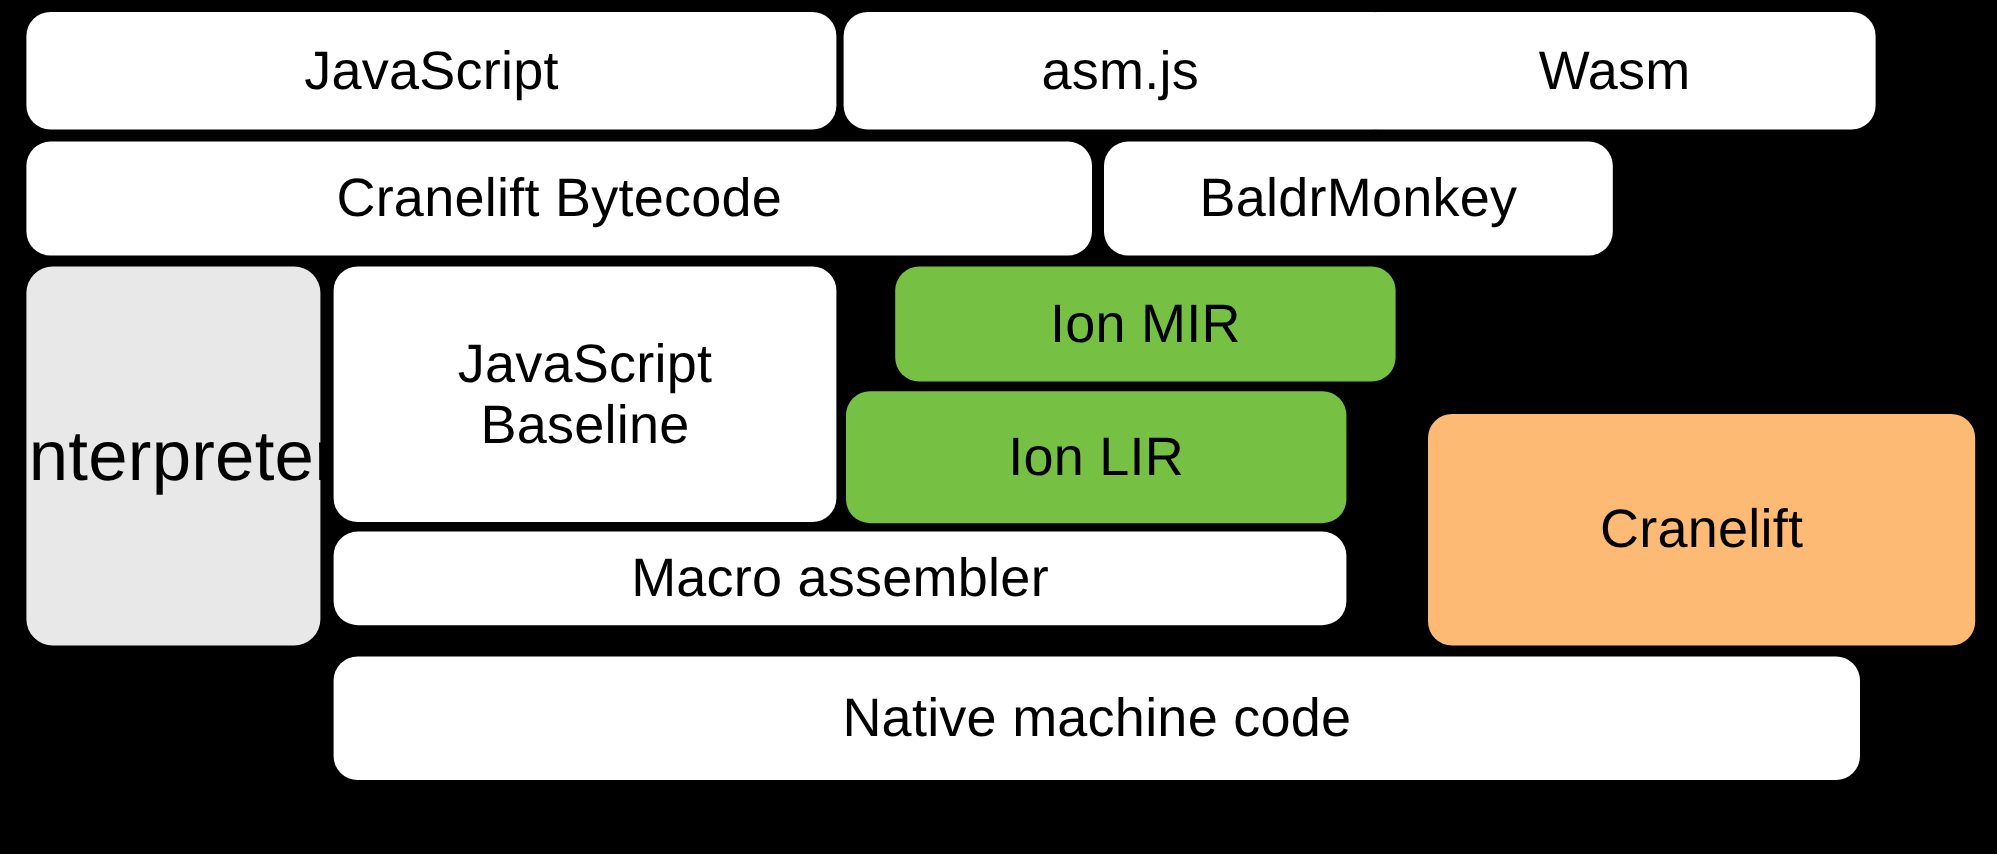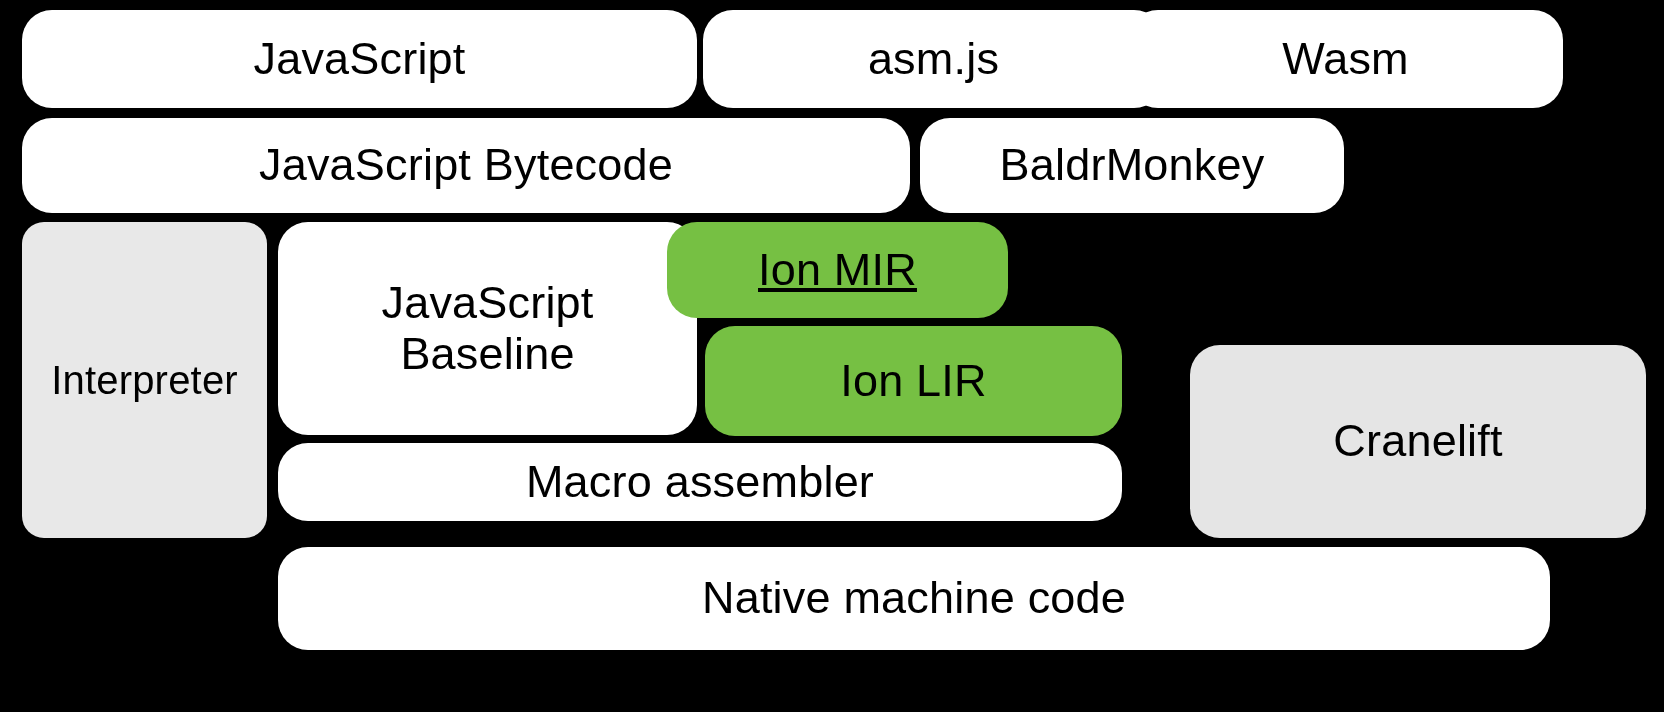--- a/index.html
+++ b/index.html
@@ -19,67 +19,67 @@
     height: 712px;
     background: #000000;
   }
   .node {
     position: absolute;
     box-sizing: border-box;
     display: flex;
     align-items: center;
     justify-content: center;
     text-align: center;
-    border-radius: 30px;
+    border-radius: 20px;
     color: #000000;
     font-family: "Liberation Sans", sans-serif;
     font-size: 45px;
     font-weight: 400;
     line-height: 1.12;
     letter-spacing: 0.2px;
     white-space: pre-line;
     -webkit-font-smoothing: antialiased;
   }
   .node.fill-white  { background: #FFFFFF; }
   .node.fill-gray   { background: #E8E8E8; }
   .node.fill-green  { background: #76C043; }
-  .node.fill-pink   { background: #e5e5e5; }
+  .node.fill-pink   { background: #fdba74; }
 
   
   #n-javascript      { left: 22px;   top: 10px;  width: 675px; height: 98px; }
   #n-asmjs           { left: 703px;  top: 10px;  width: 461px; height: 98px; }
   #n-wasm            { left: 1128px; top: 10px;  width: 435px; height: 98px; }
 
   
   #n-js-bytecode     { left: 22px;   top: 118px; width: 888px; height: 95px; }
   #n-baldrmonkey     { left: 920px;  top: 118px; width: 424px; height: 95px; }
 
   
-  #n-interpreter     { left: 22px;   top: 222px; width: 245px; height: 316px; border-radius: 22px; font-size: 40px; }
+  #n-interpreter     { left: 22px;   top: 222px; width: 245px; height: 316px; border-radius: 22px; font-size: 59px; }
   #n-js-baseline     { left: 278px;  top: 222px; width: 419px; height: 213px; }
-  #n-ion-mir         { left: 667px;  top: 222px; width: 341px; height: 96px; text-decoration: underline;  }
+  #n-ion-mir         { left: 746px;  top: 222px; width: 417px; height: 96px;  }
   #n-ion-lir         { left: 705px;  top: 326px; width: 417px; height: 110px;  }
   #n-cranelift       { left: 1190px; top: 345px; width: 456px; height: 193px; }
 
   
   #n-macro-assembler { left: 278px;  top: 443px; width: 844px; height: 78px; }
 
   
   #n-native-code     { left: 278px;  top: 547px; width: 1272px; height: 103px; }
 </style>
 </head>
 <body>
 
 <div id="stack-diagram">
 
   <div class="node fill-white" id="n-javascript">JavaScript</div>
   <div class="node fill-white" id="n-asmjs">asm.js</div>
   <div class="node fill-white" id="n-wasm">Wasm</div>
 
-  <div class="node fill-white" id="n-js-bytecode">JavaScript Bytecode</div>
+  <div class="node fill-white" id="n-js-bytecode">Cranelift Bytecode</div>
   <div class="node fill-white" id="n-baldrmonkey">BaldrMonkey</div>
 
   <div class="node fill-gray" id="n-interpreter">Interpreter</div>
   <div class="node fill-white" id="n-js-baseline">JavaScript
 Baseline</div>
   <div class="node fill-green" id="n-ion-mir">Ion MIR</div>
   <div class="node fill-green" id="n-ion-lir">Ion LIR</div>
   <div class="node fill-pink" id="n-cranelift">Cranelift</div>
 
   <div class="node fill-white" id="n-macro-assembler">Macro assembler</div>

